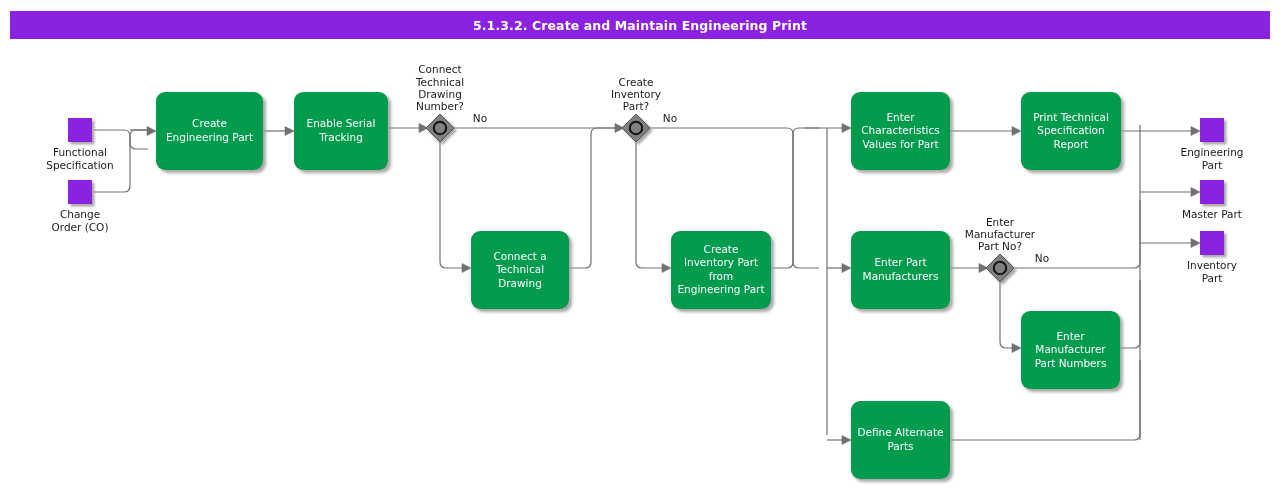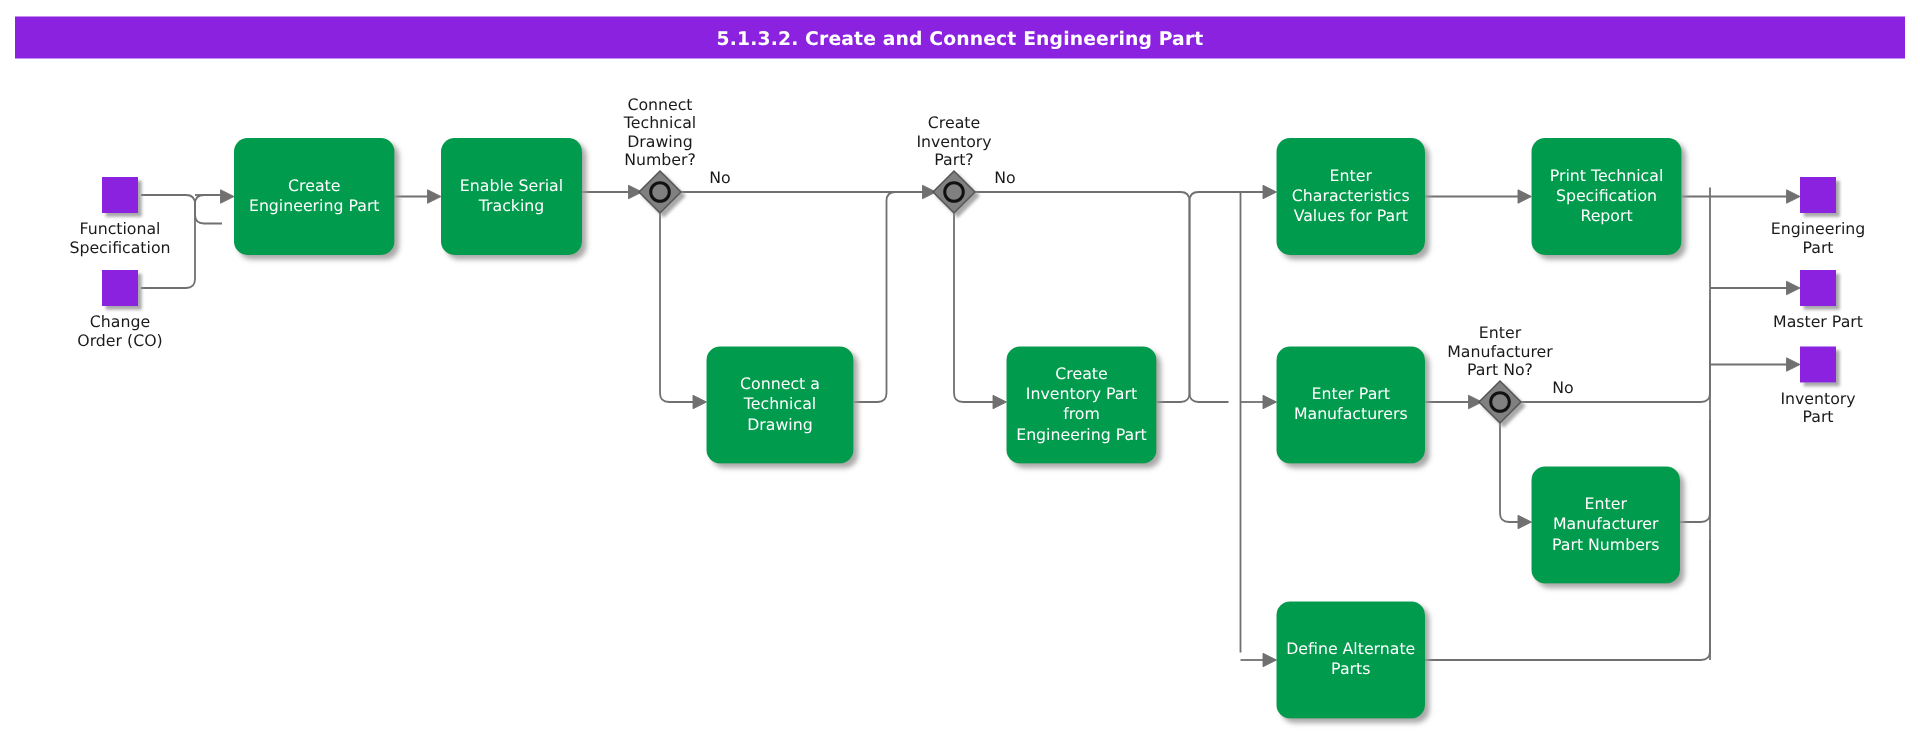--- a/index.html
+++ b/index.html
@@ -90,21 +90,21 @@
     stroke: #707070;
     stroke-width: 1.2;
   }
 </style>
 </head>
 <body>
 
 <div id="root">
 
   <div class="titlebar">
-    <div class="titlebar-text">5.1.3.2. Create and Connect Engineering Part</div>
+    <div class="titlebar-text">5.1.3.2. Create and Maintain Engineering Print</div>
   </div>
 
   <svg class="diagram" viewBox="0 0 1280 490">
     <defs>
       <filter id="shadow" x="-40%" y="-40%" width="200%" height="200%">
         <feDropShadow dx="3" dy="3" stdDeviation="1.6" flood-color="#9a9a9a" flood-opacity="0.85"></feDropShadow>
       </filter>
       <filter id="shadowsm" x="-60%" y="-60%" width="260%" height="260%">
         <feDropShadow dx="2.5" dy="2.5" stdDeviation="1.2" flood-color="#9a9a9a" flood-opacity="0.85"></feDropShadow>
       </filter>

